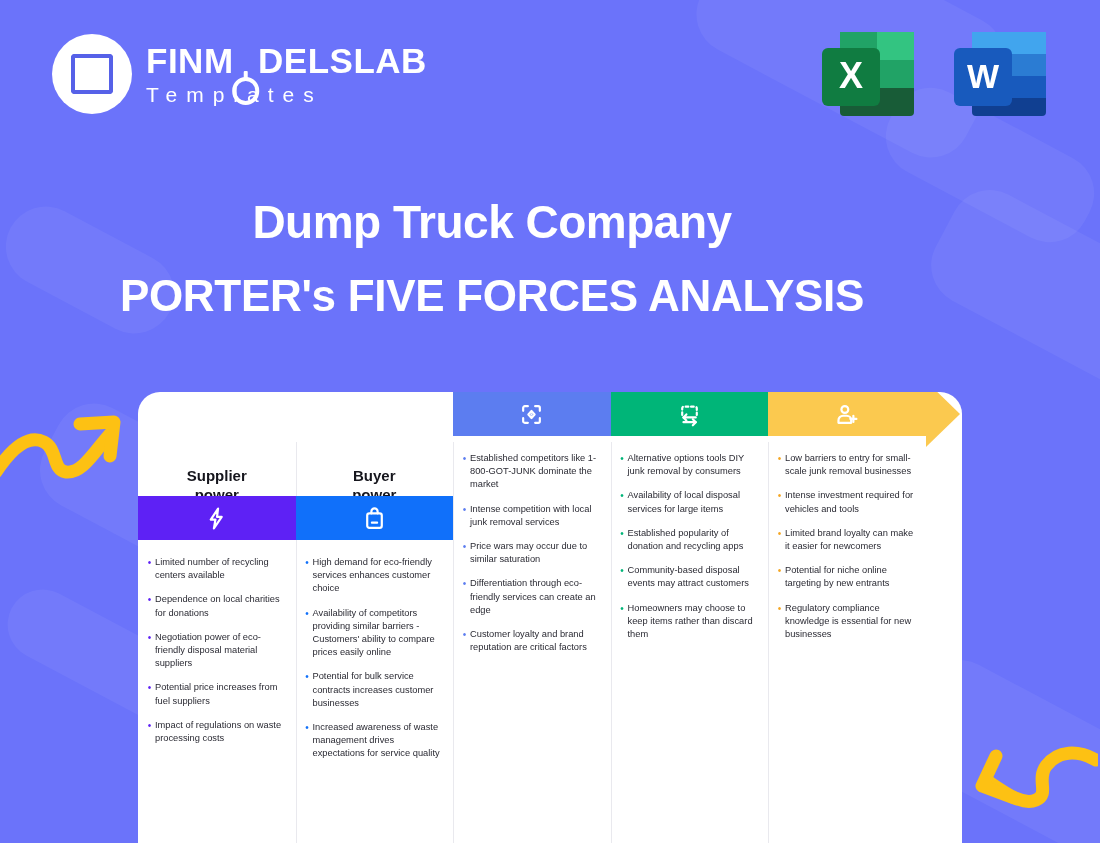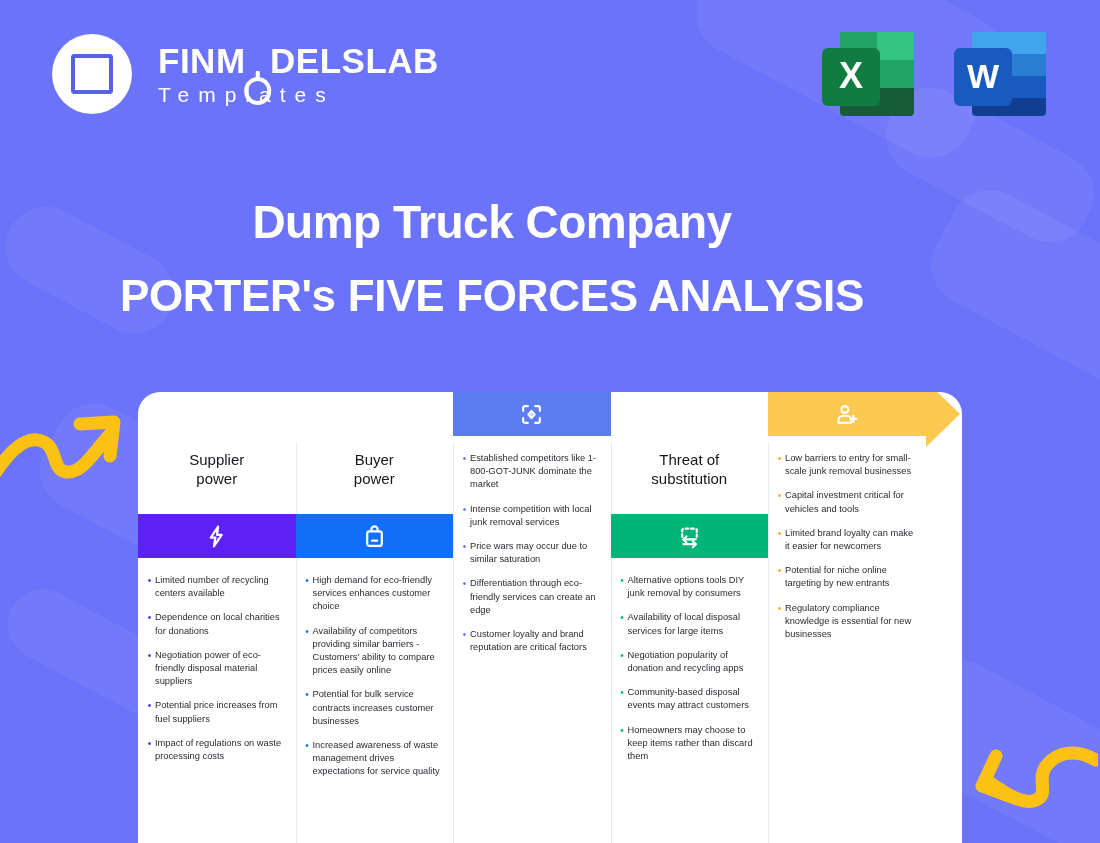--- a/index.html
+++ b/index.html
@@ -39,21 +39,21 @@
     left: 52px; top: 34px;
     display: flex; align-items: center;
   }
   .logo-circle {
     width: 80px; height: 80px; border-radius: 50%;
     background: #ffffff;
     display: flex; align-items: center; justify-content: center;
     flex: none;
   }
   .logo-mark { display:block; }
-  .logo-text { margin-left: 26px; }
+  .logo-text { margin-left: 14px; }
   .brand-name {
     color: #ffffff;
     font-size: 35px;
     font-weight: 700;
     letter-spacing: 0.5px;
     line-height: 1;
     white-space: nowrap;
   }
   .brand-name .o-ring {
     display: inline-block;
@@ -142,25 +142,25 @@
     flex-direction: column;
   }
   .col + .col::before {
     content: "";
     position: absolute;
     left: 0; top: 50px; bottom: 0;
     width: 1px;
     background: #e9e9ee;
   }
   .col-head {
-    height: 122px;
-    padding-top: 58px;
+    height: 104px;
+    padding-top: 74px;
     text-align: center;
     font-size: 15px;
-    font-weight: 400;
+    font-weight: 700;
     color: #16161d;
     line-height: 1.28;
   }
   .col-icon {
     height: 44px;
     display: flex;
     align-items: center;
     justify-content: center;
     position: relative;
   }
@@ -366,24 +366,20 @@
               <span class="bullet-text">Differentiation through eco-friendly services can create an edge</span>
             </li>
             <li class="bullet-item">
               <span class="bullet-dot" style="color: rgb(92, 125, 240);">•</span>
               <span class="bullet-text">Customer loyalty and brand reputation are critical factors</span>
             </li>
           </ul>
         </div>
       </div>
       <div class="col">
-        <div class="col-head">
-          <div>Threat of</div>
-          <div>substitution</div>
-        </div>
         <div class="col-icon" style="background: rgb(0, 181, 120);">
           <svg width="25" height="25" viewBox="0 0 24 24">
             <path d="M5 12.5 V6 A1.5 1.5 0 0 1 6.5 4.5 H17.5 A1.5 1.5 0 0 1 19 6 V12.5" fill="none" stroke="#ffffff" stroke-width="2.1" stroke-linecap="round" stroke-linejoin="round" stroke-dasharray="2.6 2.6"></path>
             <path d="M6.2 14.8 H18" fill="none" stroke="#ffffff" stroke-width="2.1" stroke-linecap="round" stroke-linejoin="round"></path>
             <path d="M9 11.9 L6.2 14.8 L9 17.7" fill="none" stroke="#ffffff" stroke-width="2.1" stroke-linecap="round" stroke-linejoin="round"></path>
             <path d="M18 19.4 H6.2" fill="none" stroke="#ffffff" stroke-width="2.1" stroke-linecap="round" stroke-linejoin="round"></path>
             <path d="M15.2 16.5 L18 19.4 L15.2 22.3" fill="none" stroke="#ffffff" stroke-width="2.1" stroke-linecap="round" stroke-linejoin="round"></path>
           </svg>
         </div>
         <div class="col-body">
@@ -391,21 +387,21 @@
             <li class="bullet-item">
               <span class="bullet-dot" style="color: rgb(0, 181, 120);">•</span>
               <span class="bullet-text">Alternative options tools DIY junk removal by consumers</span>
             </li>
             <li class="bullet-item">
               <span class="bullet-dot" style="color: rgb(0, 181, 120);">•</span>
               <span class="bullet-text">Availability of local disposal services for large items</span>
             </li>
             <li class="bullet-item">
               <span class="bullet-dot" style="color: rgb(0, 181, 120);">•</span>
-              <span class="bullet-text">Negotiation popularity of donation and recycling apps</span>
+              <span class="bullet-text">Established popularity of donation and recycling apps</span>
             </li>
             <li class="bullet-item">
               <span class="bullet-dot" style="color: rgb(0, 181, 120);">•</span>
               <span class="bullet-text">Community-based disposal events may attract customers</span>
             </li>
             <li class="bullet-item">
               <span class="bullet-dot" style="color: rgb(0, 181, 120);">•</span>
               <span class="bullet-text">Homeowners may choose to keep items rather than discard them</span>
             </li>
           </ul>
@@ -421,21 +417,21 @@
           <div class="arrow-head" style="border-left-color: rgb(251, 201, 79);"></div>
         </div>
         <div class="col-body">
           <ul class="bullet-list">
             <li class="bullet-item">
               <span class="bullet-dot" style="color: rgb(245, 166, 35);">•</span>
               <span class="bullet-text">Low barriers to entry for small-scale junk removal businesses</span>
             </li>
             <li class="bullet-item">
               <span class="bullet-dot" style="color: rgb(245, 166, 35);">•</span>
-              <span class="bullet-text">Capital investment critical for vehicles and tools</span>
+              <span class="bullet-text">Intense investment required for vehicles and tools</span>
             </li>
             <li class="bullet-item">
               <span class="bullet-dot" style="color: rgb(245, 166, 35);">•</span>
               <span class="bullet-text">Limited brand loyalty can make it easier for newcomers</span>
             </li>
             <li class="bullet-item">
               <span class="bullet-dot" style="color: rgb(245, 166, 35);">•</span>
               <span class="bullet-text">Potential for niche online targeting by new entrants</span>
             </li>
             <li class="bullet-item">

